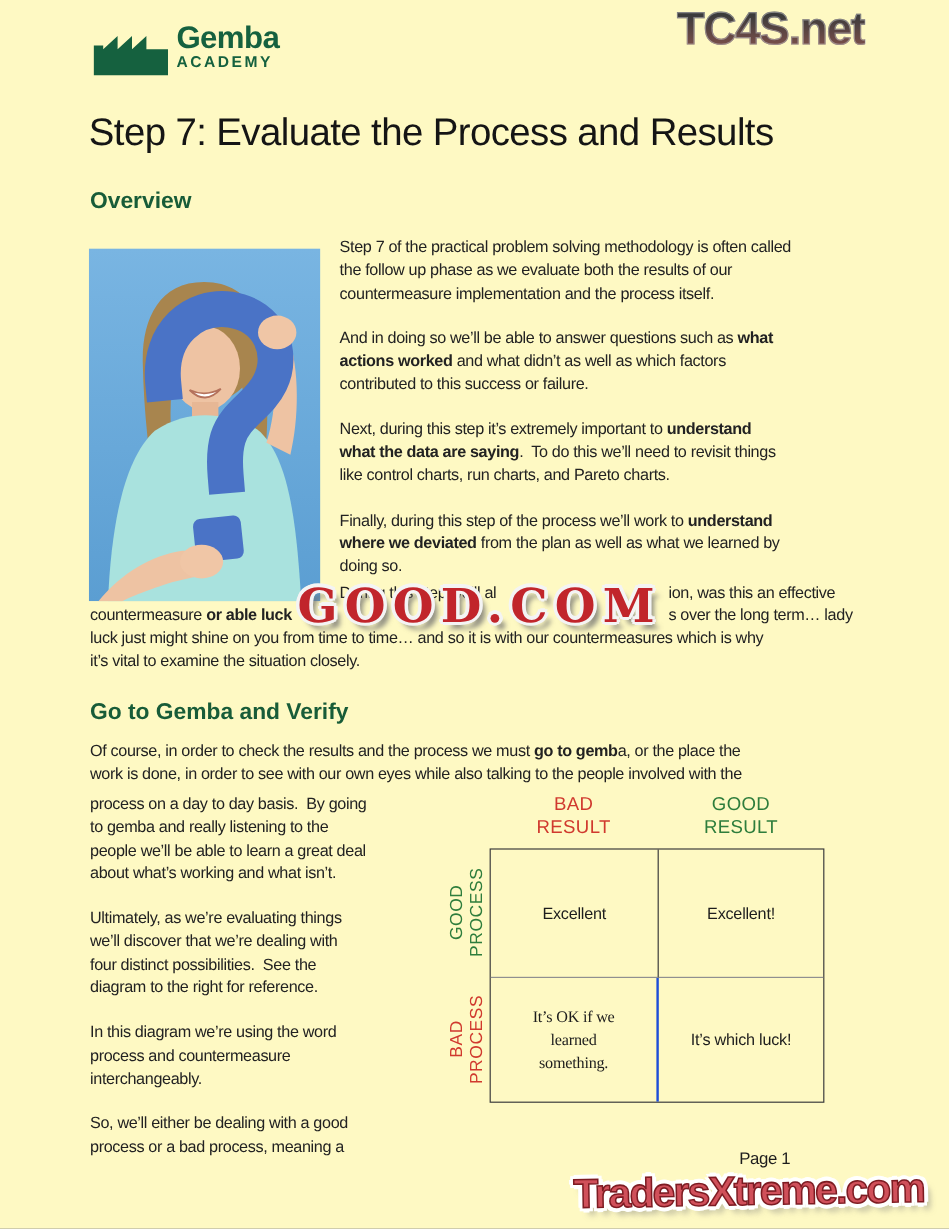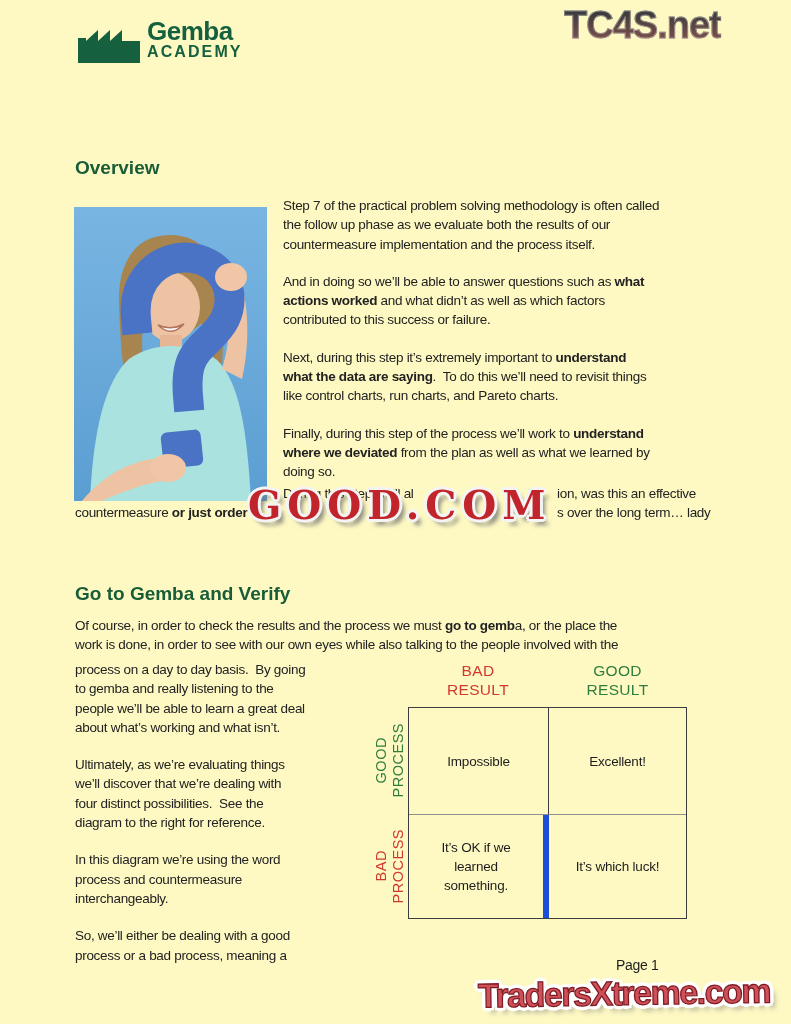--- a/index.html
+++ b/index.html
@@ -6,21 +6,21 @@
   .page{
     position:relative;width:791px;height:1024px;background:#fef9c3;margin:0 auto;
     font-family:"Liberation Sans","DejaVu Sans",sans-serif;color:var(--ink,#222);
     overflow:hidden;
   }
   
   .logo{position:absolute;left:78px;top:18px;display:flex;align-items:flex-start;}
   .logo svg{display:block;margin-top:9px;}
   .logo-text{margin-left:7px;}
   .logo-name{font-size:26px;font-weight:bold;color:var(--logo-green);line-height:26px;letter-spacing:-0.5px;}
-  .logo-sub{font-size:16px;font-weight:bold;color:var(--logo-green);letter-spacing:2.1px;line-height:15px;}
+  .logo-sub{font-size:13px;font-weight:bold;color:var(--logo-green);letter-spacing:2.1px;line-height:15px;}
   
   .wm-tc4s{
     position:absolute;left:564px;top:4px;font-size:38px;font-weight:bold;letter-spacing:-1px;
     background:linear-gradient(180deg,var(--tc4s-top) 20%,var(--tc4s-bottom) 95%);
     -webkit-background-clip:text;background-clip:text;color:transparent;
     -webkit-text-stroke:1px rgba(190,190,190,.55);
   }
   .wm-dlsub{
     position:absolute;left:248px;top:482px;z-index:6;
     font-family:"DejaVu Serif","Liberation Serif",serif;
@@ -56,21 +56,21 @@
   .photo{position:absolute;left:74px;top:207px;width:193px;height:294px;}
   .photo svg{display:block;}
   
   .mx-colhead{position:absolute;top:661px;font-size:15.5px;line-height:19px;text-align:center;letter-spacing:0.3px;}
   .mx-colhead.bad{left:408px;width:140px;color:var(--matrix-red);}
   .mx-colhead.good{left:548px;width:139px;color:var(--matrix-green);}
   .mtable{position:absolute;left:408px;top:707px;width:279px;height:212px;border:1px solid #3c3c3c;box-sizing:border-box;display:grid;grid-template-columns:140px 1fr;grid-template-rows:107px 1fr;}
   .mcell{display:flex;align-items:center;justify-content:center;text-align:center;font-size:13.5px;line-height:19px;letter-spacing:-0.2px;color:#1d1d1d;box-sizing:border-box;}
   .mcell.c1{border-right:1px solid #3c3c3c;border-bottom:1px solid #909090;}
   .mcell.c2{border-bottom:1px solid #909090;}
-  .mcell.c3{border-right:6px solid #1d4ed8;}
+  .mcell.c3{border-right:2px solid #1d4ed8;font-family:Liberation Serif, serif;}
   .mcell .inner{width:92px;}
   .vlabel-wrap{position:absolute;left:370px;width:38px;display:flex;align-items:center;justify-content:center;}
   .vlabel-wrap.r1{top:707px;height:107px;}
   .vlabel-wrap.r2{top:814px;height:105px;}
   .vlabel{writing-mode:vertical-rl;transform:rotate(180deg);text-align:center;font-size:14.5px;line-height:16.5px;letter-spacing:0.5px;}
   .vlabel.good{color:var(--matrix-green);}
   .vlabel.bad{color:var(--matrix-red);}
   
   .footer-left{position:absolute;left:75px;top:957px;font-size:14px;letter-spacing:-0.3px;color:#1d1d1d;}
   .footer-right{position:absolute;left:616px;top:957px;width:112px;font-size:14px;letter-spacing:-0.3px;color:#1d1d1d;}
@@ -85,20 +85,21 @@
       <path d="M0 36 L0 11 L8 11 L8 14 L20 3 L20 14 L32 3 L32 14 L44 3 L44 14 L62 14 L62 36 Z" style="fill:var(--logo-green)"></path>
     </svg>
     <div class="logo-text">
       <div class="logo-name">Gemba</div>
       <div class="logo-sub">ACADEMY</div>
     </div>
   </div>
 
   <div class="wm-tc4s">TC4S.net</div>
 
+  <div class="title">Step 7: Evaluate the Process and Results</div>
   <div class="h-green h-overview">Overview</div>
 
   <div class="photo">
     <svg width="193" height="294" viewBox="0 0 193 294">
       <defs>
         <linearGradient id="sky" x1="0" y1="0" x2="0" y2="1">
           <stop offset="0" stop-color="#79b5e2"></stop>
             <stop offset="1" stop-color="#5b9ed2"></stop>
         </linearGradient>
       </defs>
@@ -114,22 +115,23 @@
       <rect x="88" y="224" width="40" height="36" rx="6" style="fill:var(--qmark-blue)" transform="rotate(-6 108 242)"></rect>
       <path d="M8 294 C28 270 52 256 78 252 L96 252 L96 272 L70 278 C48 285 36 290 28 294 Z" fill="#eec3a3"></path>
       <ellipse cx="94" cy="261" rx="18" ry="14" fill="#f0c6a6"></ellipse>
     </svg>
   </div>
 
   <div class="col-right bodytext"><div class="para"><span>Step 7 of the practical problem solving methodology is often called</span><br><span>the follow up phase as we evaluate both the results of our</span><br><span>countermeasure implementation and the process itself.</span></div><div class="para"><span>And in doing so we’ll be able to answer questions such as </span><b>what</b><br><b>actions worked</b><span> and what didn’t as well as which factors</span><br><span>contributed to this success or failure.</span></div><div class="para"><span>Next, during this step it’s extremely important to </span><b>understand</b><br><b>what the data are saying</b><span>.  To do this we’ll need to revisit things</span><br><span>like control charts, run charts, and Pareto charts.</span></div><div class="para"><span>Finally, during this step of the process we’ll work to </span><b>understand</b><br><b>where we deviated</b><span> from the plan as well as what we learned by</span><br><span>doing so.</span></div></div>
 
   <div class="frag bodytext" style="left:283px;top:484px;">During this step we’ll al</div>
   <div class="frag bodytext" style="left:557px;top:484px;">ion, was this an effective</div>
-  <div class="frag bodytext" style="left:75px;top:503px;"><span>countermeasure </span><b>or just order</b></div>
+  <div class="frag bodytext" style="left:75px;top:503px;"><span>countermeasure </span><b>or able luck</b></div>
   <div class="frag bodytext" style="left:557px;top:503px;">s over the long term… lady</div>
+  <div class="frag bodytext" style="left:75px;top:522px;width:660px;"><span>luck just might shine on you from time to time… and so it is with our countermeasures which is why</span><br><span>it’s vital to examine the situation closely.</span></div>
 
   <div class="wm-dlsub">GOOD.COM</div>
 
   <div class="h-green h-gemba">Go to Gemba and Verify</div>
   <div class="intro-wide bodytext"><span>Of course, in order to check the results and the process we must </span><b>go to gemb</b><span>a, or the place the</span><br><span>work is done, in order to see with our own eyes while also talking to the people involved with the</span></div>
   <div class="col-left bodytext"><div class="para"><span>process on a day to day basis.  By going</span><br><span>to gemba and really listening to the</span><br><span>people we’ll be able to learn a great deal</span><br><span>about what’s working and what isn’t.</span></div><div class="para"><span>Ultimately, as we’re evaluating things</span><br><span>we’ll discover that we’re dealing with</span><br><span>four distinct possibilities.  See the</span><br><span>diagram to the right for reference.</span></div><div class="para"><span>In this diagram we’re using the word</span><br><span>process and countermeasure</span><br><span>interchangeably.</span></div><div class="para"><span>So, we’ll either be dealing with a good</span><br><span>process or a bad process, meaning a</span></div></div>
 
   <div class="mx-colhead bad">
     <span>BAD</span><br>
     <span>RESULT</span>
@@ -139,21 +141,21 @@
     <span>RESULT</span>
   </div>
   <div class="vlabel-wrap r1">
     <div class="vlabel good"><span>GOOD</span><br><span>PROCESS</span></div>
   </div>
   <div class="vlabel-wrap r2">
     <div class="vlabel bad"><span>BAD</span><br><span>PROCESS</span></div>
   </div>
   <div class="mtable">
     <div class="mcell c1">
-        <div class="inner">Impossible</div>
+        <div class="inner">Excellent</div>
       </div>
     <div class="mcell c2">
         <div class="inner">Excellent!</div>
       </div>
     <div class="mcell c3">
         <div class="inner">It’s OK if we learned something.</div>
       </div>
     <div class="mcell c4">
         <div class="inner">It’s which luck!</div>
       </div>

